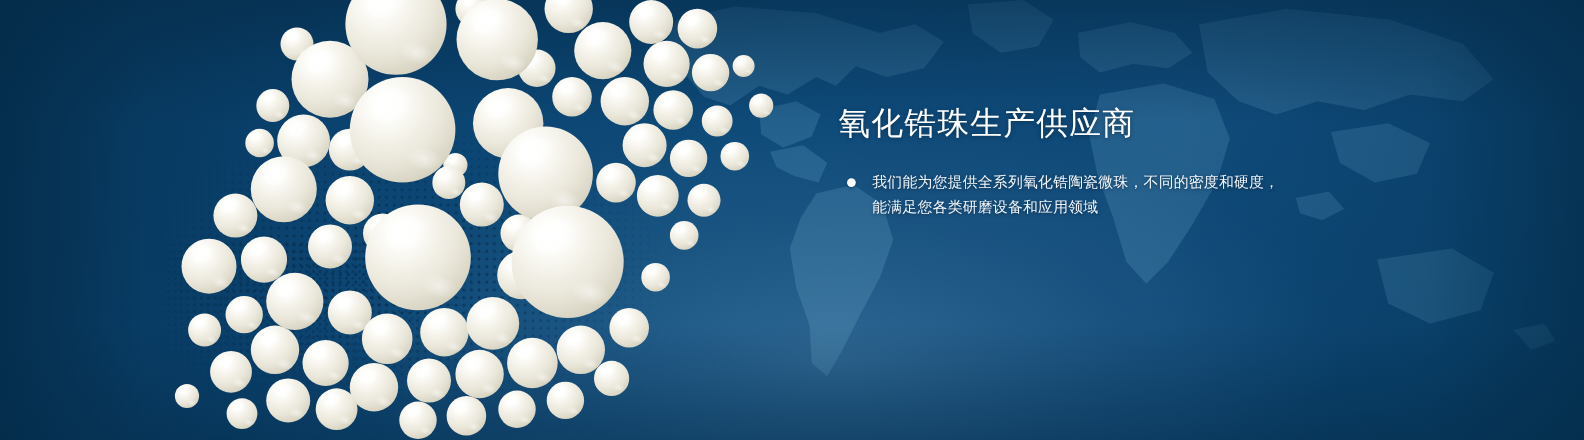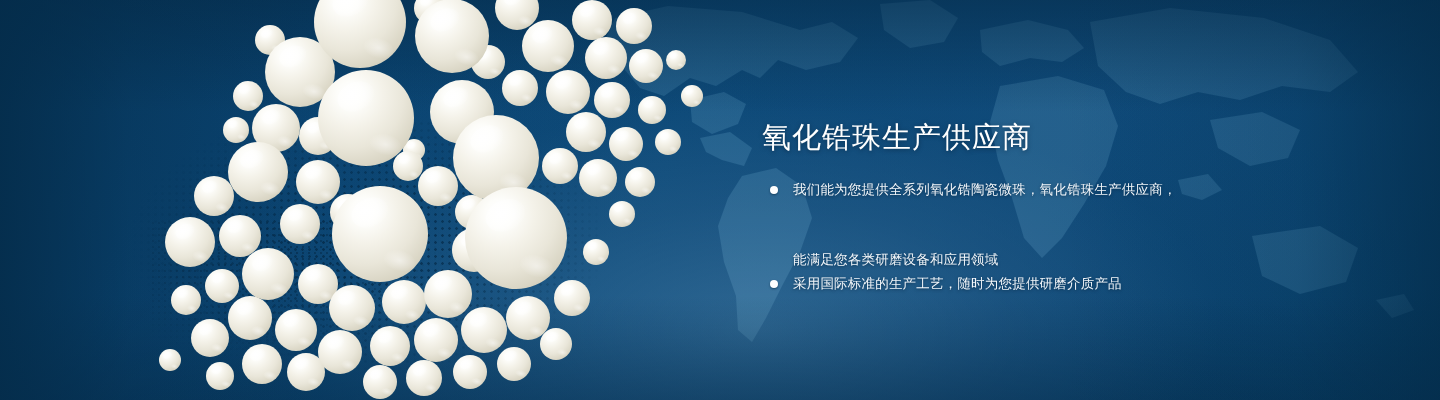--- a/index.html
+++ b/index.html
@@ -130,21 +130,21 @@
     height: 22%;
     border-radius: 50%;
     background: radial-gradient(ellipse at 50% 50%, rgba(255,255,255,0.50) 0%, rgba(255,255,255,0) 72%);
     transform: rotate(14deg);
   }
 
   
   #copy {
     position: absolute;
     left: 762px;
-    top: 118px;
+    top: 94px;
     width: 520px;
   }
   #headline {
     color: #ffffff;
     font-size: 29px;
     line-height: 38px;
     letter-spacing: 1px;
     font-weight: 400;
     margin: 0 0 22px 0;
     text-shadow: 0 1px 4px rgba(2,28,50,0.55);
@@ -170,21 +170,20 @@
     left: 8px;
     top: 8px;
     width: 8px;
     height: 8px;
     border-radius: 50%;
     background: #ffffff;
     box-shadow: 0 1px 2px rgba(2,28,50,0.5);
   }
   .bullet-line2 {
     display: block;
-    margin-top: 47px;
   }
 </style>
 </head>
 <body>
 
 <div id="banner">
 
   <div class="bg-base"></div>
 
   <div class="bg-map">
@@ -293,18 +292,17 @@
       <div class="bead" style="left: 159px; top: 349px; width: 22px; height: 22px; z-index: 22;"></div>
       <div class="bead" style="left: 403px; top: 139px; width: 22px; height: 22px; z-index: 22;"></div>
       <div class="bead" style="left: 681px; top: 85px; width: 22px; height: 22px; z-index: 22;"></div>
       <div class="bead" style="left: 666px; top: 50px; width: 20px; height: 20px; z-index: 20;"></div>
     </div>
 
   <div id="copy">
     <h1 id="headline">氧化锆珠生产供应商</h1>
 
     <ul id="bullets">
-        <li class="bullet-row"><span class="bullet-dot"></span><span>我们能为您提供全系列氧化锆陶瓷微珠，氧化锆珠生产供应商，</span><span class="bullet-line2">能满足您各类研磨设备和应用领域</span></li>
-        <li class="bullet-row"><span class="bullet-dot"></span><span>采用国际标准的生产工艺，随时为您提供研磨介质产品</span></li>
+        <li class="bullet-row"><span class="bullet-dot"></span><span>我们能为您提供全系列氧化锆陶瓷微珠，不同的密度和硬度，</span><span class="bullet-line2">能满足您各类研磨设备和应用领域</span></li>
       </ul>
   </div>
 
 </div>
 
 </body></html>

